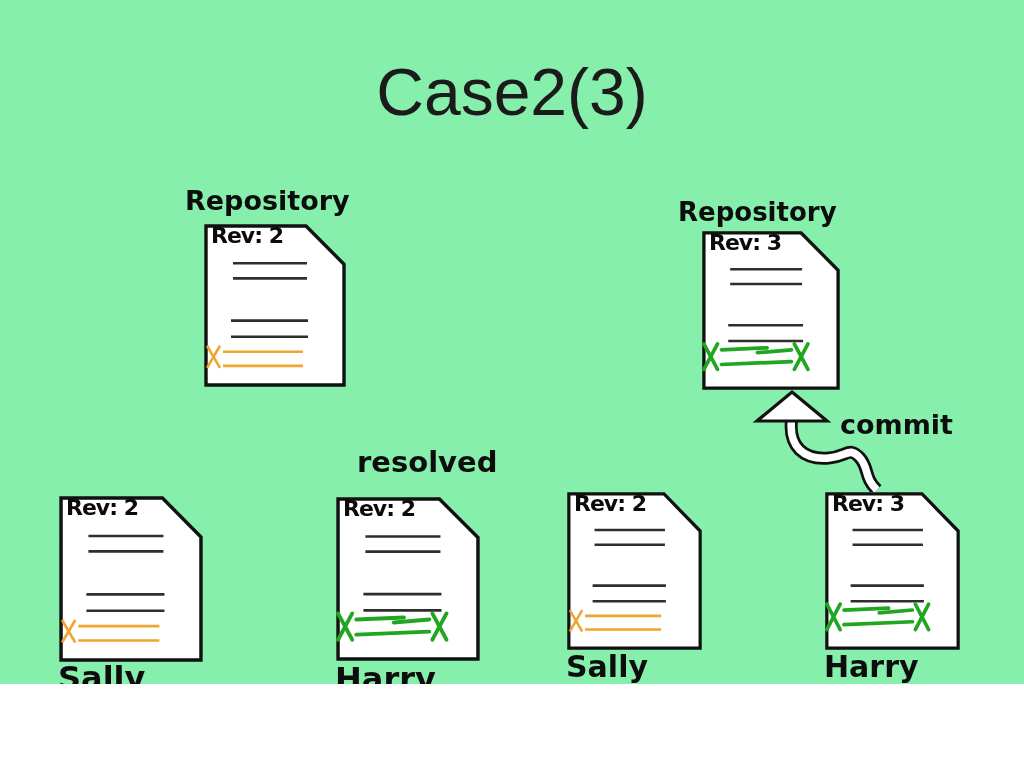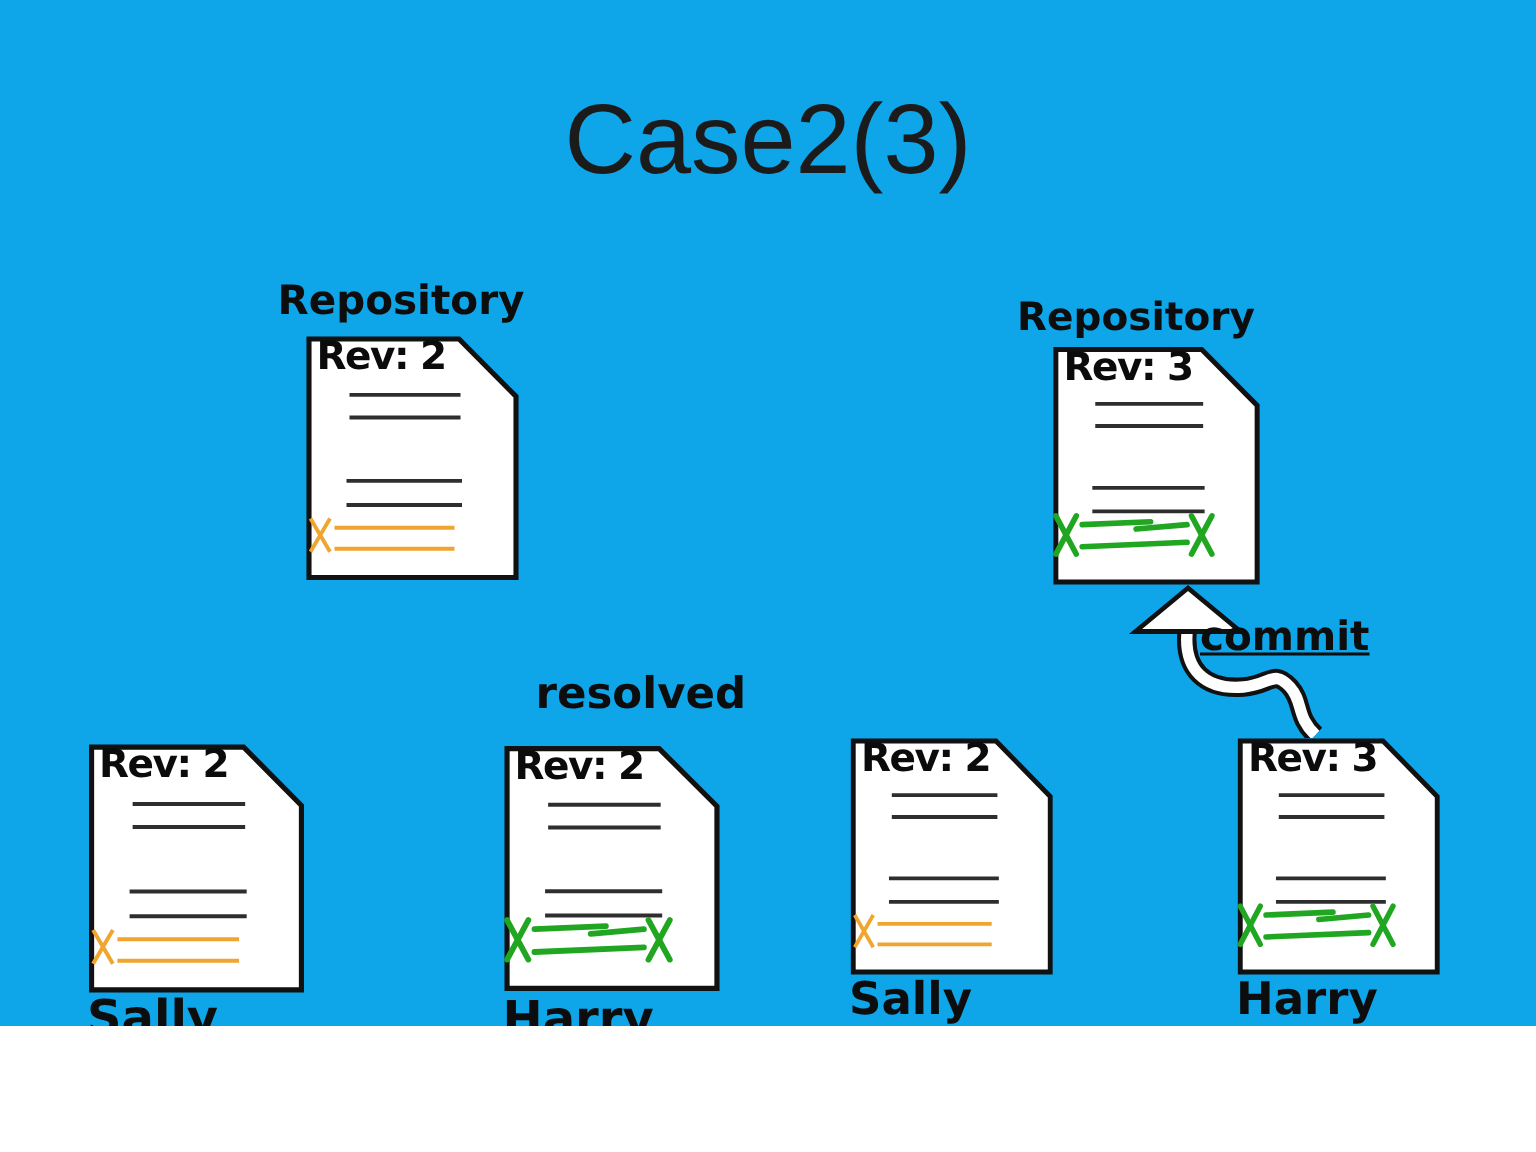--- a/index.html
+++ b/index.html
@@ -1,33 +1,33 @@
 <!DOCTYPE html>
 <html style="--changed-orange: #F0A52E; --resolved-green: #21A621; --ink: #111111;"><head>
 <meta charset="utf-8">
 <style>
   html,body{margin:0;padding:0;background:#fff;}
-  #canvas{position:relative;width:1024px;height:684px;background:#0ea5e9;overflow:hidden;
+  #canvas{position:relative;width:1024px;height:684px;background:#86efac;overflow:hidden;
           font-family:"DejaVu Sans",sans-serif;color:#111;}
   .title{position:absolute;left:0;right:0;top:54px;text-align:center;
          font-family:"Liberation Sans",sans-serif;font-weight:400;font-size:66px;color:#1b1b1b;}
   .lbl{position:absolute;text-align:left;font-weight:bold;color:#0d0d0d;line-height:1.05;}
   .repo-label{font-size:27px;}
   .repo-label.small{font-size:26px;}
   .owner{font-size:32px;}
   .owner.small{font-size:30px;}
   .status{font-size:29px;}
   .commit{font-size:27px;text-align:left;}
   .doc{position:absolute;}
   .doc svg{position:absolute;left:0;top:0;width:100%;height:100%;display:block;}
   .doc-outline{fill:#ffffff;stroke:#111;stroke-width:3.4;stroke-linejoin:miter;}
   .doc-lines line{stroke:#2e2e2e;stroke-width:2.6;}
   .marks-orange line{stroke:var(--changed-orange);stroke-width:2.6;}
   .marks-green line{stroke:var(--resolved-green);stroke-width:3.8;stroke-linecap:round;}
-  .rev{position:absolute;left:8px;top:0;font-weight:bold;font-size:26px;letter-spacing:-1px;color:#0b0b0b;}
+  .rev{position:absolute;left:8px;top:0;font-weight:bold;font-size:22px;letter-spacing:-1px;color:#0b0b0b;}
   .arrow{position:absolute;}
   .shaft-outer{fill:none;stroke:#111;stroke-width:13;}
   .shaft-inner{fill:none;stroke:#fff;stroke-width:7.6;}
   .head{fill:#fff;stroke:#111;stroke-width:3.2;stroke-linejoin:miter;}
 </style>
 </head>
 <body>
 
 <div id="canvas">
 
@@ -74,21 +74,21 @@
       </g>
     </svg>
     <div class="rev">Rev: 3</div>
   </div>
 
   <svg class="arrow" style="left:737px;top:388px;" width="160" height="104" viewBox="0 0 160 104">
     <path class="shaft-outer" d="M55,28 C50,60 68,72 92,70 C110,68.5 112,58 123,70 C132,80 127,90 140,102"></path>
     <path class="shaft-inner" d="M55,28 C50,60 68,72 92,70 C110,68.5 112,58 123,70 C132,80 127,90 140,102"></path>
     <polygon class="head" points="55,4 90,33 20,33"></polygon>
   </svg>
-  <div class="lbl commit" style="left:800px;top:411px;width:130px;text-decoration:underline;">commit</div>
+  <div class="lbl commit" style="left:840px;top:411px;width:130px;">commit</div>
 
   <div class="doc" style="left:58px;top:495px;width:146px;height:168px;">
     <svg viewBox="0 0 144 164" preserveAspectRatio="none">
       <path class="doc-outline" d="M3 3 H103 L141 41 V161 H3 Z"></path>
       <g class="doc-lines">
         <line x1="30" y1="40" x2="104" y2="40"></line>
           <line x1="30" y1="55" x2="104" y2="55"></line>
         <line x1="28" y1="97" x2="105" y2="97"></line>
           <line x1="28" y1="113" x2="105" y2="113"></line>
       </g>

